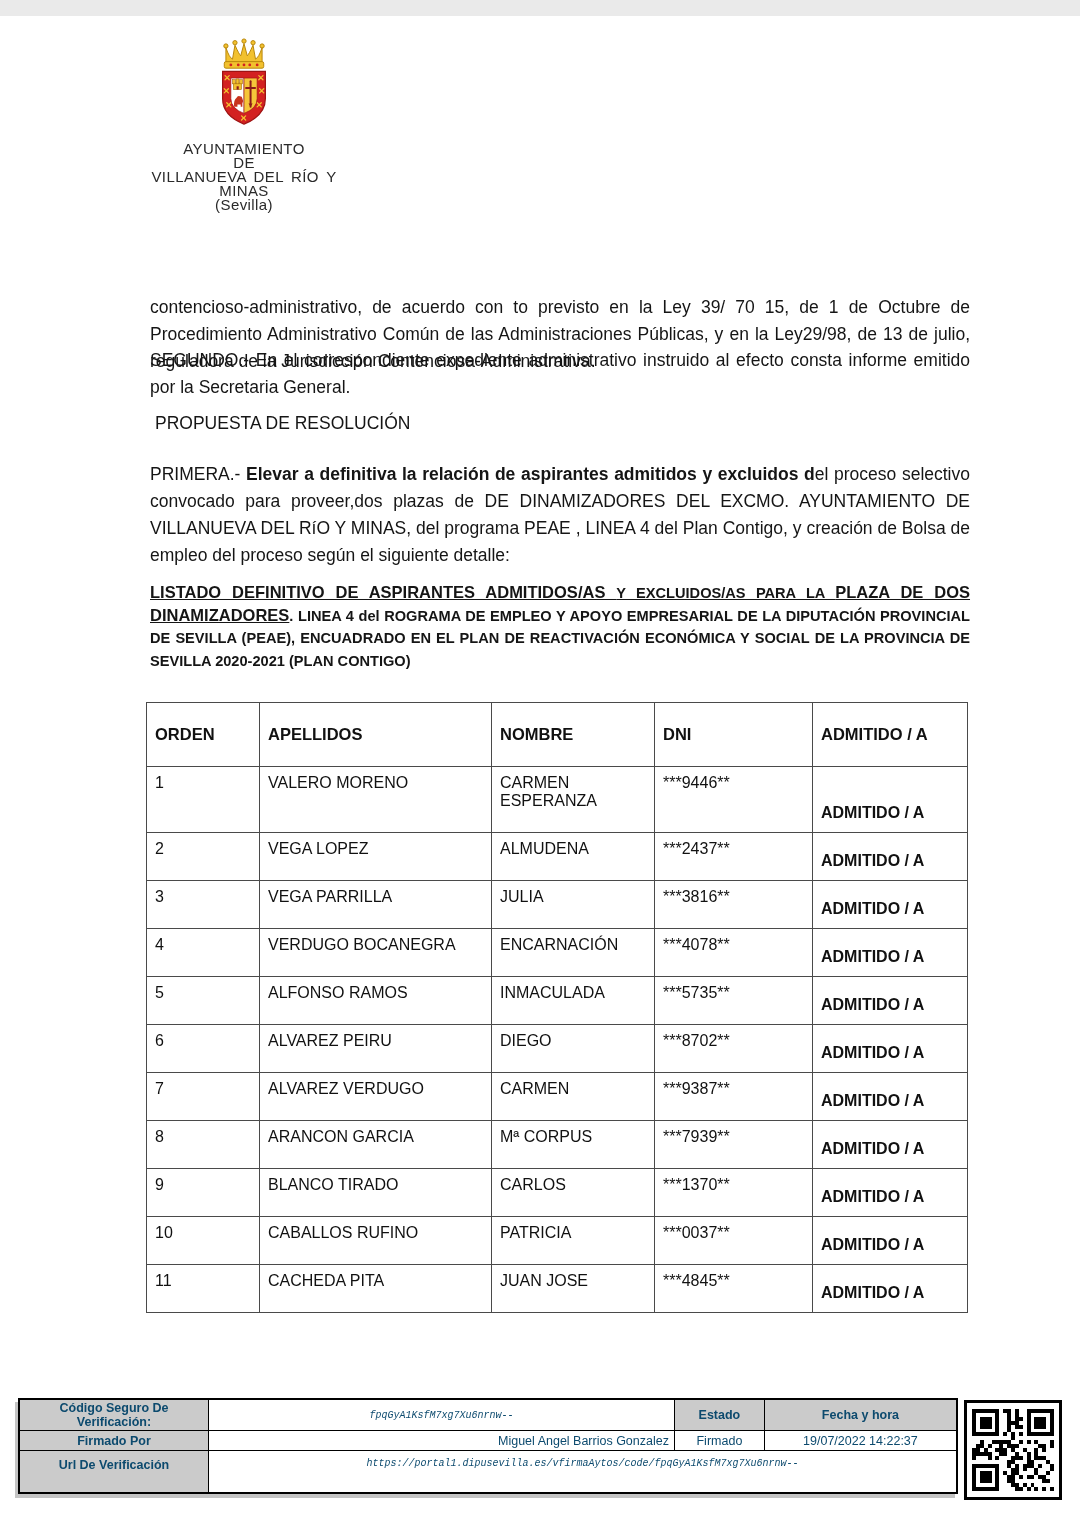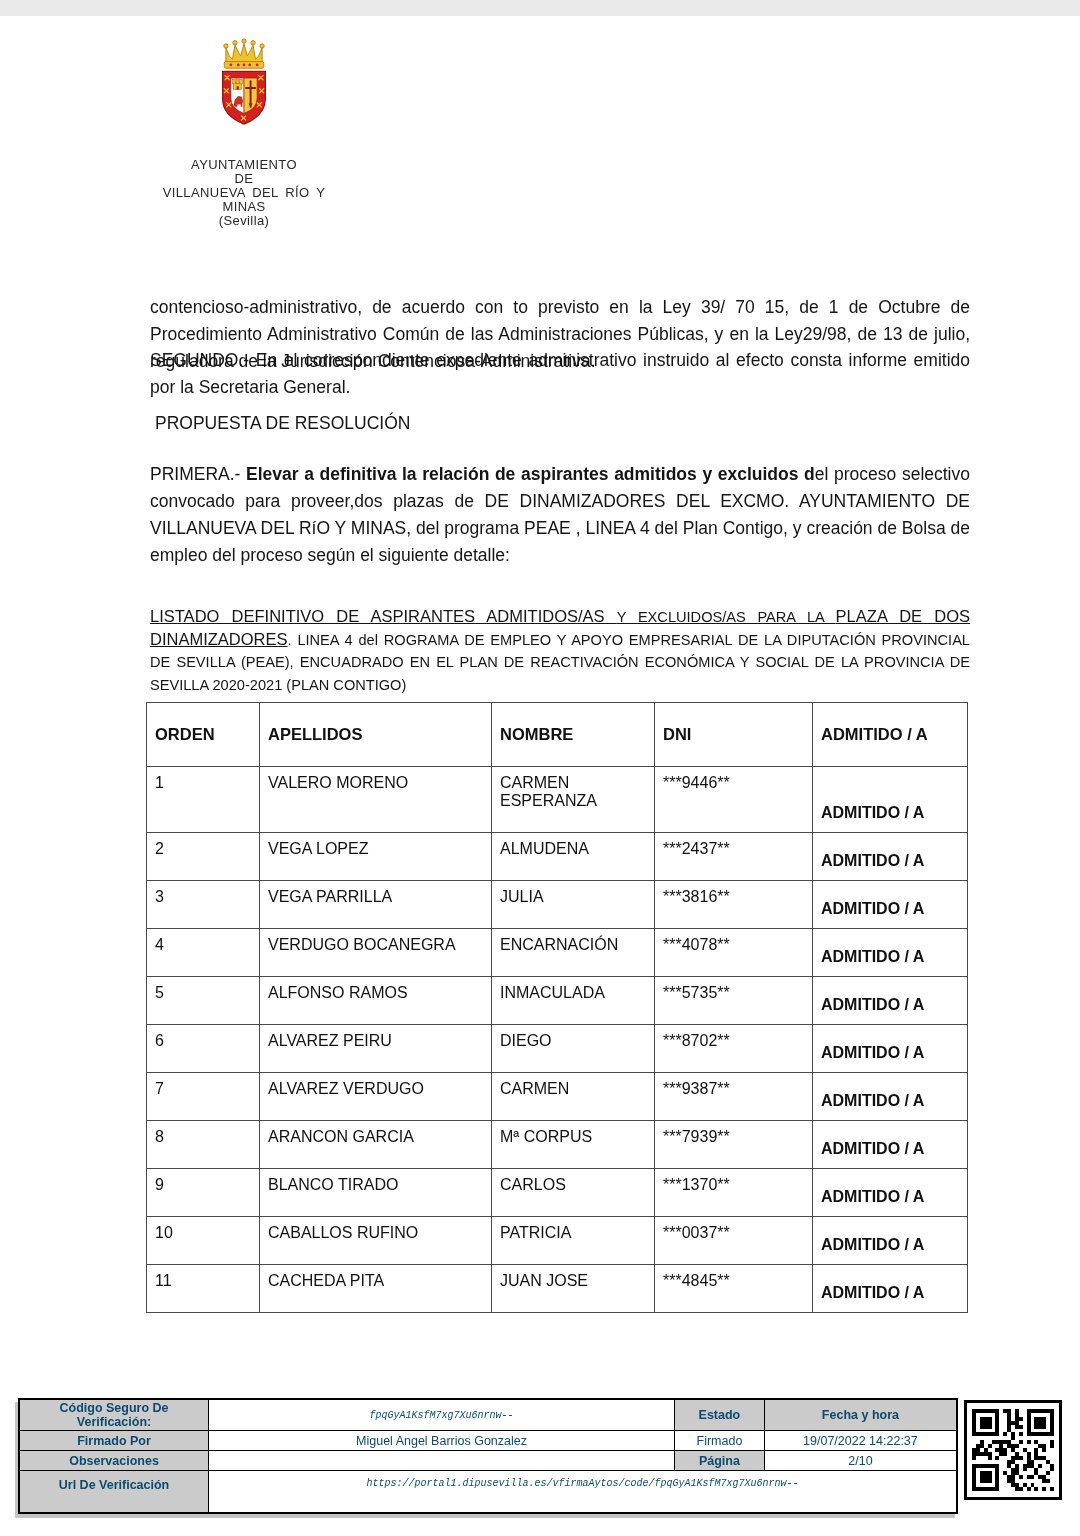--- a/index.html
+++ b/index.html
@@ -6,31 +6,31 @@
   html,body { background:#ffffff; }
   body { width:1080px; height:1536px; position:relative;
          font-family:"Liberation Sans","DejaVu Sans",sans-serif; color:#111; }
 
   .page { position:absolute; inset:0; background:#fff; overflow:hidden; }
   .scan-edge-top { position:absolute; top:0; left:0; width:1080px; height:16px; background:#eaeaea; }
 
   
   .doc-header { position:absolute; top:32px; left:148px; width:192px; text-align:center; }
   .crest { display:inline-block; width:74px; height:102px; }
-  .muni { margin-top:20px; font-size:13px; line-height:14px; color:#2a2a2a; letter-spacing:.4px; }
+  .muni { margin-top:4px; font-size:15px; line-height:14px; color:#2a2a2a; letter-spacing:.4px; }
   .muni .l3 { word-spacing:3px; }
 
   
   .sec { position:absolute; left:150px; width:820px; font-size:17.5px; line-height:27px;
          text-align:justify; color:#151515; }
   .sec-p1 { top:252px;margin-top:42px; }
   .sec-p2 { top:347px; }
   .sec-propuesta { top:410px; text-align:left; padding-left:5px; }
   .sec-primera { top:461px; }
-  .sec-listado { top:606px; font-weight:normal; line-height:21.5px; }
+  .sec-listado { top:582px; font-weight:bold; line-height:21.5px; }
   .sec-listado .lg { font-size:16.5px; }
   .sec-listado .sm { font-size:14.6px; }
   .b { font-weight:bold; }
   .u { text-decoration:underline; }
 
   
   .cand-table { position:absolute; top:702px; left:146px; width:821px;
                 border-collapse:collapse; table-layout:fixed; }
   .cand-table th, .cand-table td { border:1px solid #4a4a4a; text-align:left;
                 padding:22px 8px; overflow:hidden; }
@@ -40,21 +40,21 @@
 
   
   .ver-footer { position:absolute; top:1398px; left:18px; width:940px;
                 border-collapse:collapse; background:#fff;
                 box-shadow:-3px 4px 0 0 #c4c4c4; }
   .ver-footer td { border:1px solid #000; font-size:12.5px; color:#0c4a6e;
                    padding:1px 5px; vertical-align:middle; height:20px;margin-top:30px; }
   .ver-footer { border:2px solid #000; }
   .ver-footer td.gray { background:#cbcbcb; text-align:center; font-weight:bold; }
   .ver-footer td.val { text-align:center; }
-  .ver-footer td.val-left { text-align:center; }
+  .ver-footer td.val-left { text-align:right; }
   .ver-footer td.mono { font-family:"Liberation Mono","DejaVu Sans Mono",monospace; font-size:10px; text-align:center;font-style:italic; }
   .ver-footer tr.tall td { height:42px; vertical-align:top; padding-top:7px; }
 
   .qr-box { position:absolute; top:1400px; left:964px; width:98px; height:100px;
             border:3px solid #000; background:#fff; display:flex;
             align-items:center; justify-content:center; }
   .qr-box svg { display:block; }
 </style>
 </head>
 <body>
@@ -241,26 +241,20 @@
       <td class="gray">Código Seguro De Verificación:</td>
       <td class="mono">fpqGyA1KsfM7xg7Xu6nrnw--</td>
       <td class="gray">Estado</td>
       <td class="gray">Fecha y hora</td>
     </tr>
     <tr>
       <td class="gray">Firmado Por</td>
       <td class="val-left">Miguel Angel Barrios Gonzalez</td>
       <td class="val">Firmado</td>
       <td class="val">19/07/2022 14:22:37</td>
-    </tr>
-    <tr>
-      <td class="gray">Observaciones</td>
-      <td class="val"></td>
-      <td class="gray">Página</td>
-      <td class="val">2/10</td>
     </tr>
     <tr class="tall">
       <td class="gray">Url De Verificación</td>
       <td class="mono" colspan="3">https://portal1.dipusevilla.es/vfirmaAytos/code/fpqGyA1KsfM7xg7Xu6nrnw--</td>
     </tr>
   </tbody>
     </table>
 
   <div class="qr-box" id="qr">
       <svg viewBox="0 0 21 21" width="82" height="82" shape-rendering="crispEdges" fill="#000" xmlns="http://www.w3.org/2000/svg">

